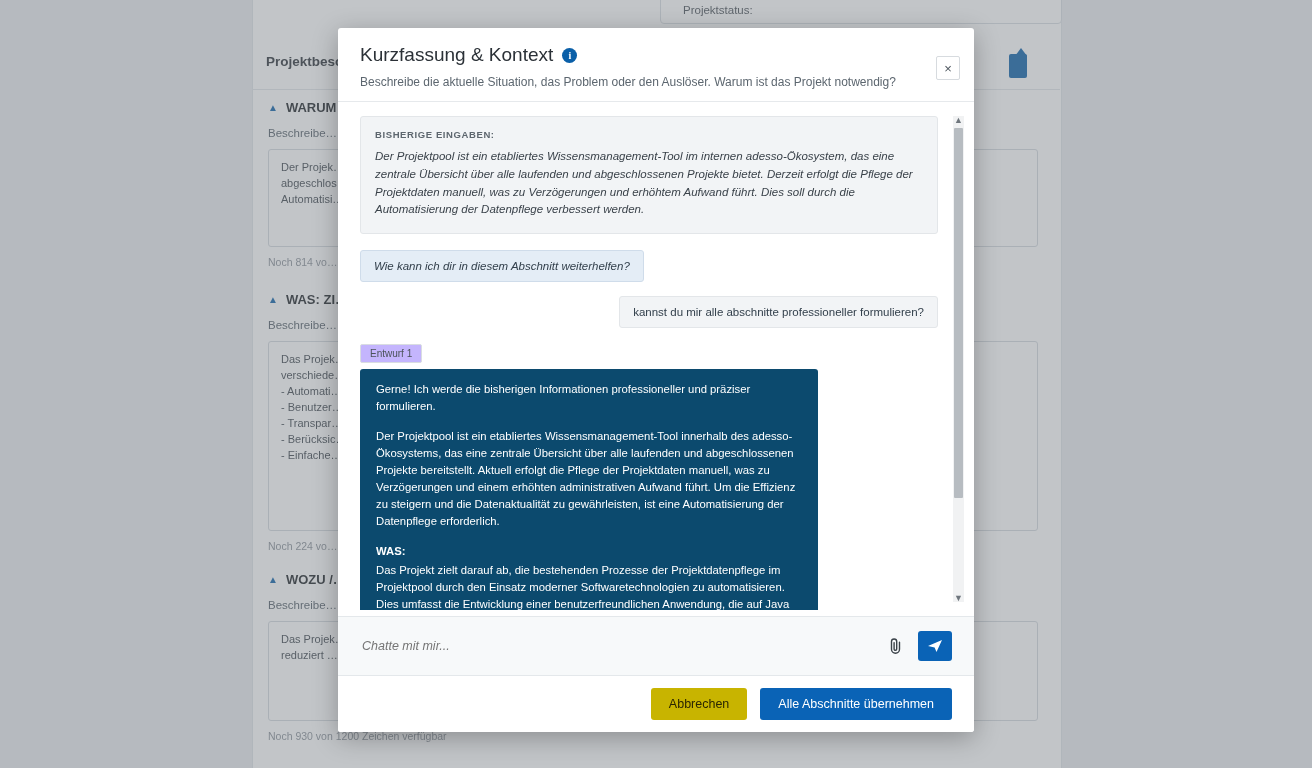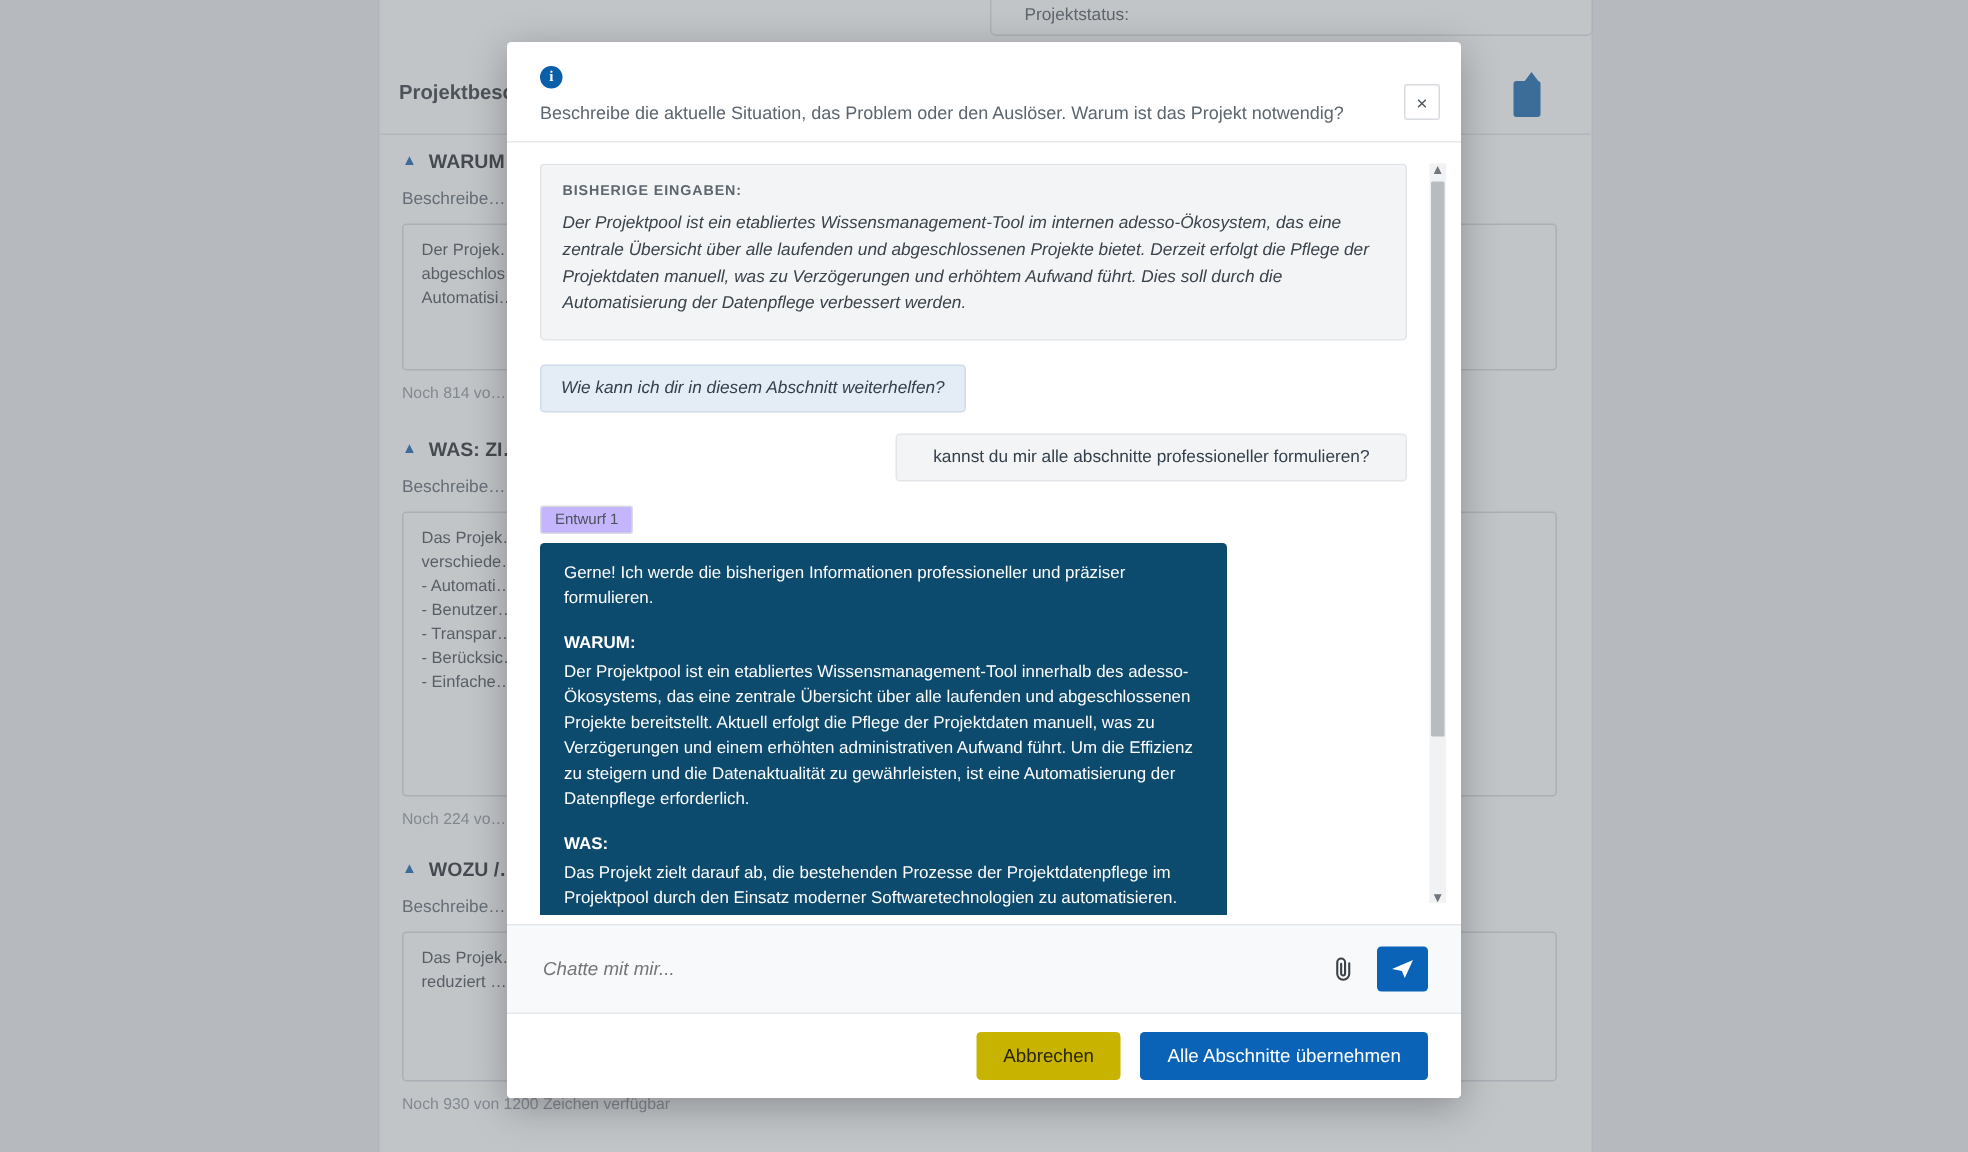--- a/index.html
+++ b/index.html
@@ -296,21 +296,21 @@
   }
   .msg-user-row {
     margin-top: 14px;
     display: flex;
     justify-content: flex-end;
   }
   .msg-user {
     background: #f2f4f6;
     border: 1px solid #e3e6e9;
     border-radius: 3px;
-    padding: 9px 24px;
+    padding: 9px 13px;
     font-size: 11.5px;
     color: #33404c;
   }
 
   .draft-tag {
     margin-top: 16px;
     display: inline-block;
     background: #c4b5fd;
     border: 1px solid #d9dde1;
     border-radius: 2px;
@@ -464,20 +464,21 @@
     <div class="bg-counter">Noch 930 von 1200 Zeichen verfügbar</div>
   </div>
 </div>
 
 <div class="overlay"></div>
 
 <div class="modal">
 
   <div class="modal-header">
     <h1 class="modal-title">
+      <span>Kurzfassung &amp; Kontext</span>
       <span class="info-icon">i</span>
     </h1>
     <div class="modal-subtitle">Beschreibe die aktuelle Situation, das Problem oder den Auslöser. Warum ist das Projekt notwendig?</div>
     <button class="close-btn">×</button>
   </div>
 
   <div class="modal-body">
     <div class="scroll-area">
 
       <div class="prev-box">
@@ -489,21 +490,20 @@
 
       <div class="msg-user-row">
         <div class="msg-user">kannst du mir alle abschnitte professioneller formulieren?</div>
       </div>
 
       <div class="draft-tag">Entwurf 1</div>
 
       <div class="answer-card">
         <p class="para">Gerne! Ich werde die bisherigen Informationen professioneller und präziser formulieren.</p>
 
-        <p class="head">WARUM:</p>
         <p class="body">Der Projektpool ist ein etabliertes Wissensmanagement-Tool innerhalb des adesso-Ökosystems, das eine zentrale Übersicht über alle laufenden und abgeschlossenen Projekte bereitstellt. Aktuell erfolgt die Pflege der Projektdaten manuell, was zu Verzögerungen und einem erhöhten administrativen Aufwand führt. Um die Effizienz zu steigern und die Datenaktualität zu gewährleisten, ist eine Automatisierung der Datenpflege erforderlich.</p>
 
         <p class="head">WAS:</p>
         <p class="body">Das Projekt zielt darauf ab, die bestehenden Prozesse der Projektdatenpflege im Projektpool durch den Einsatz moderner Softwaretechnologien zu automatisieren. Dies umfasst die Entwicklung einer benutzerfreundlichen Anwendung, die auf Java und Angular basiert, um eine intuitive Benutzeroberfläche zu schaffen und die Backend-Logik zu optimieren.</p>
 
       </div>
 
     </div>
 
     <div class="scrollbar">

